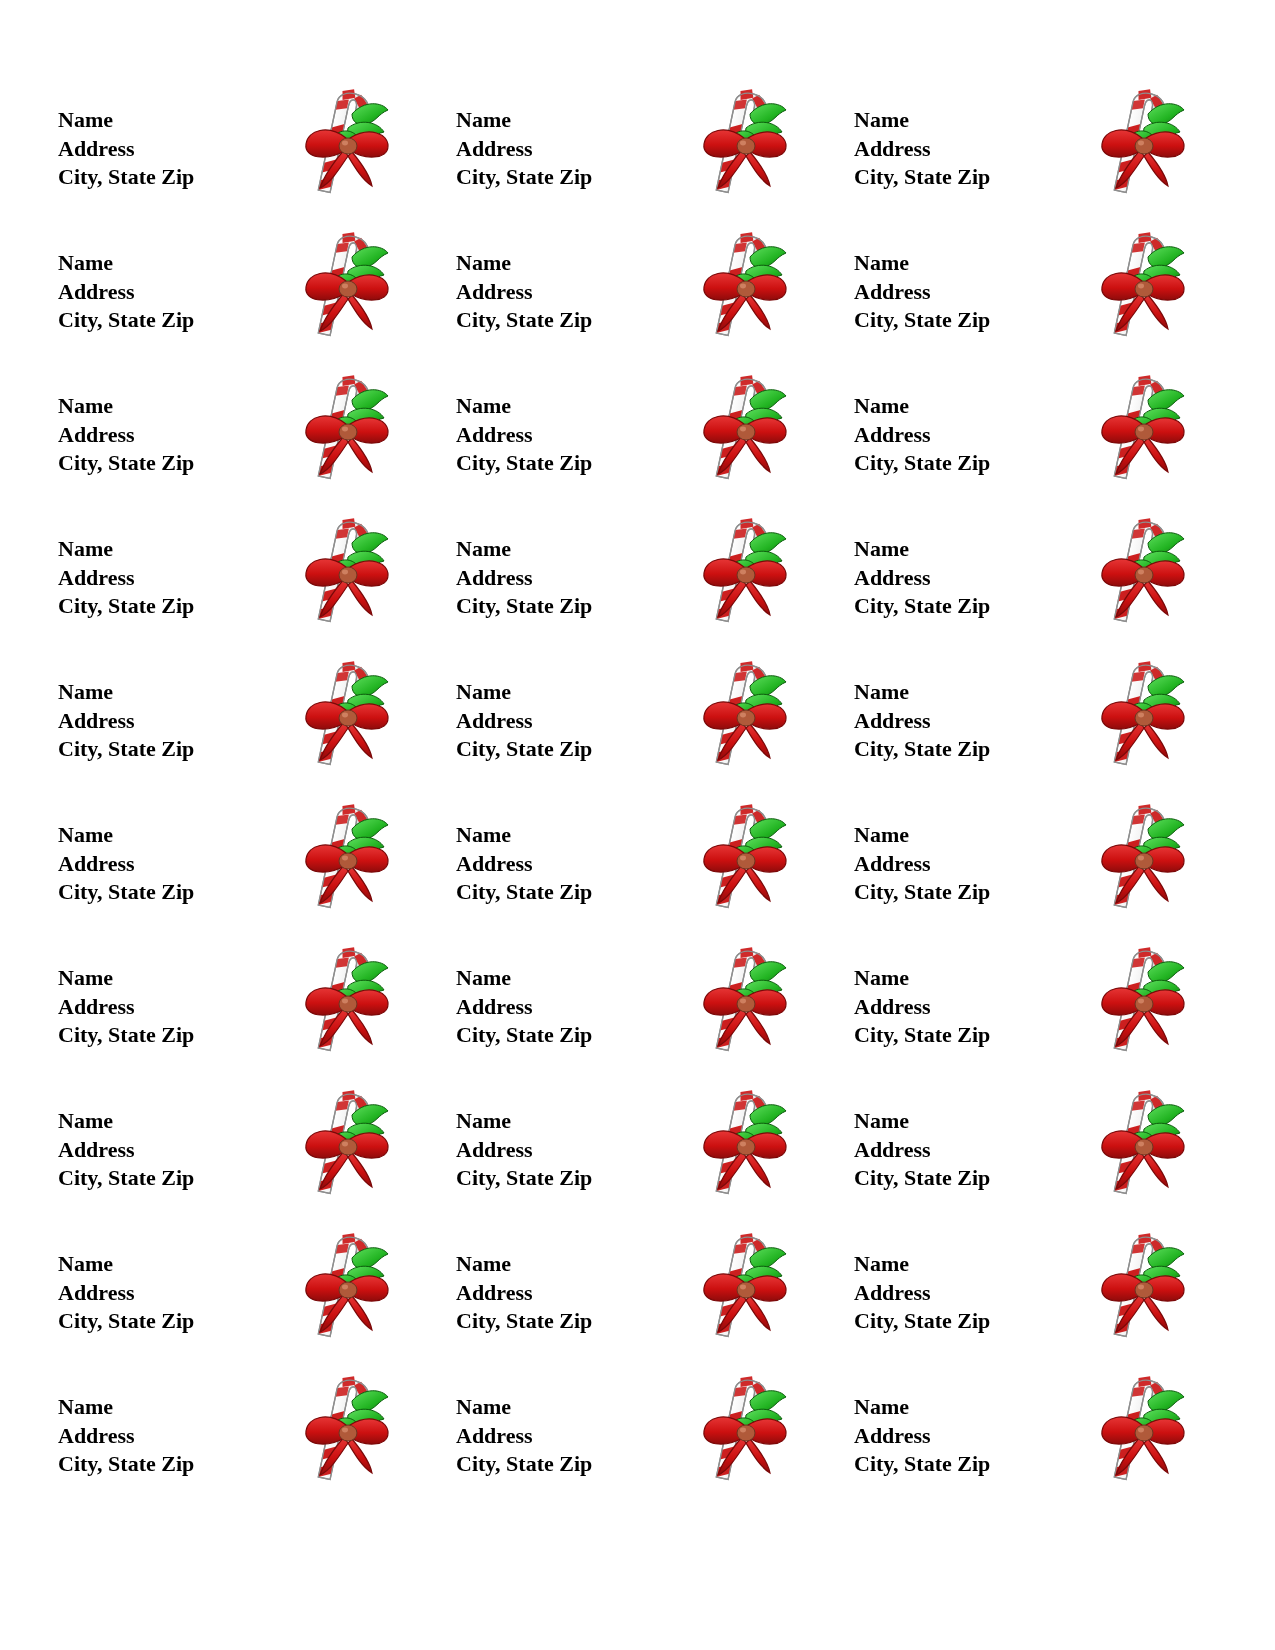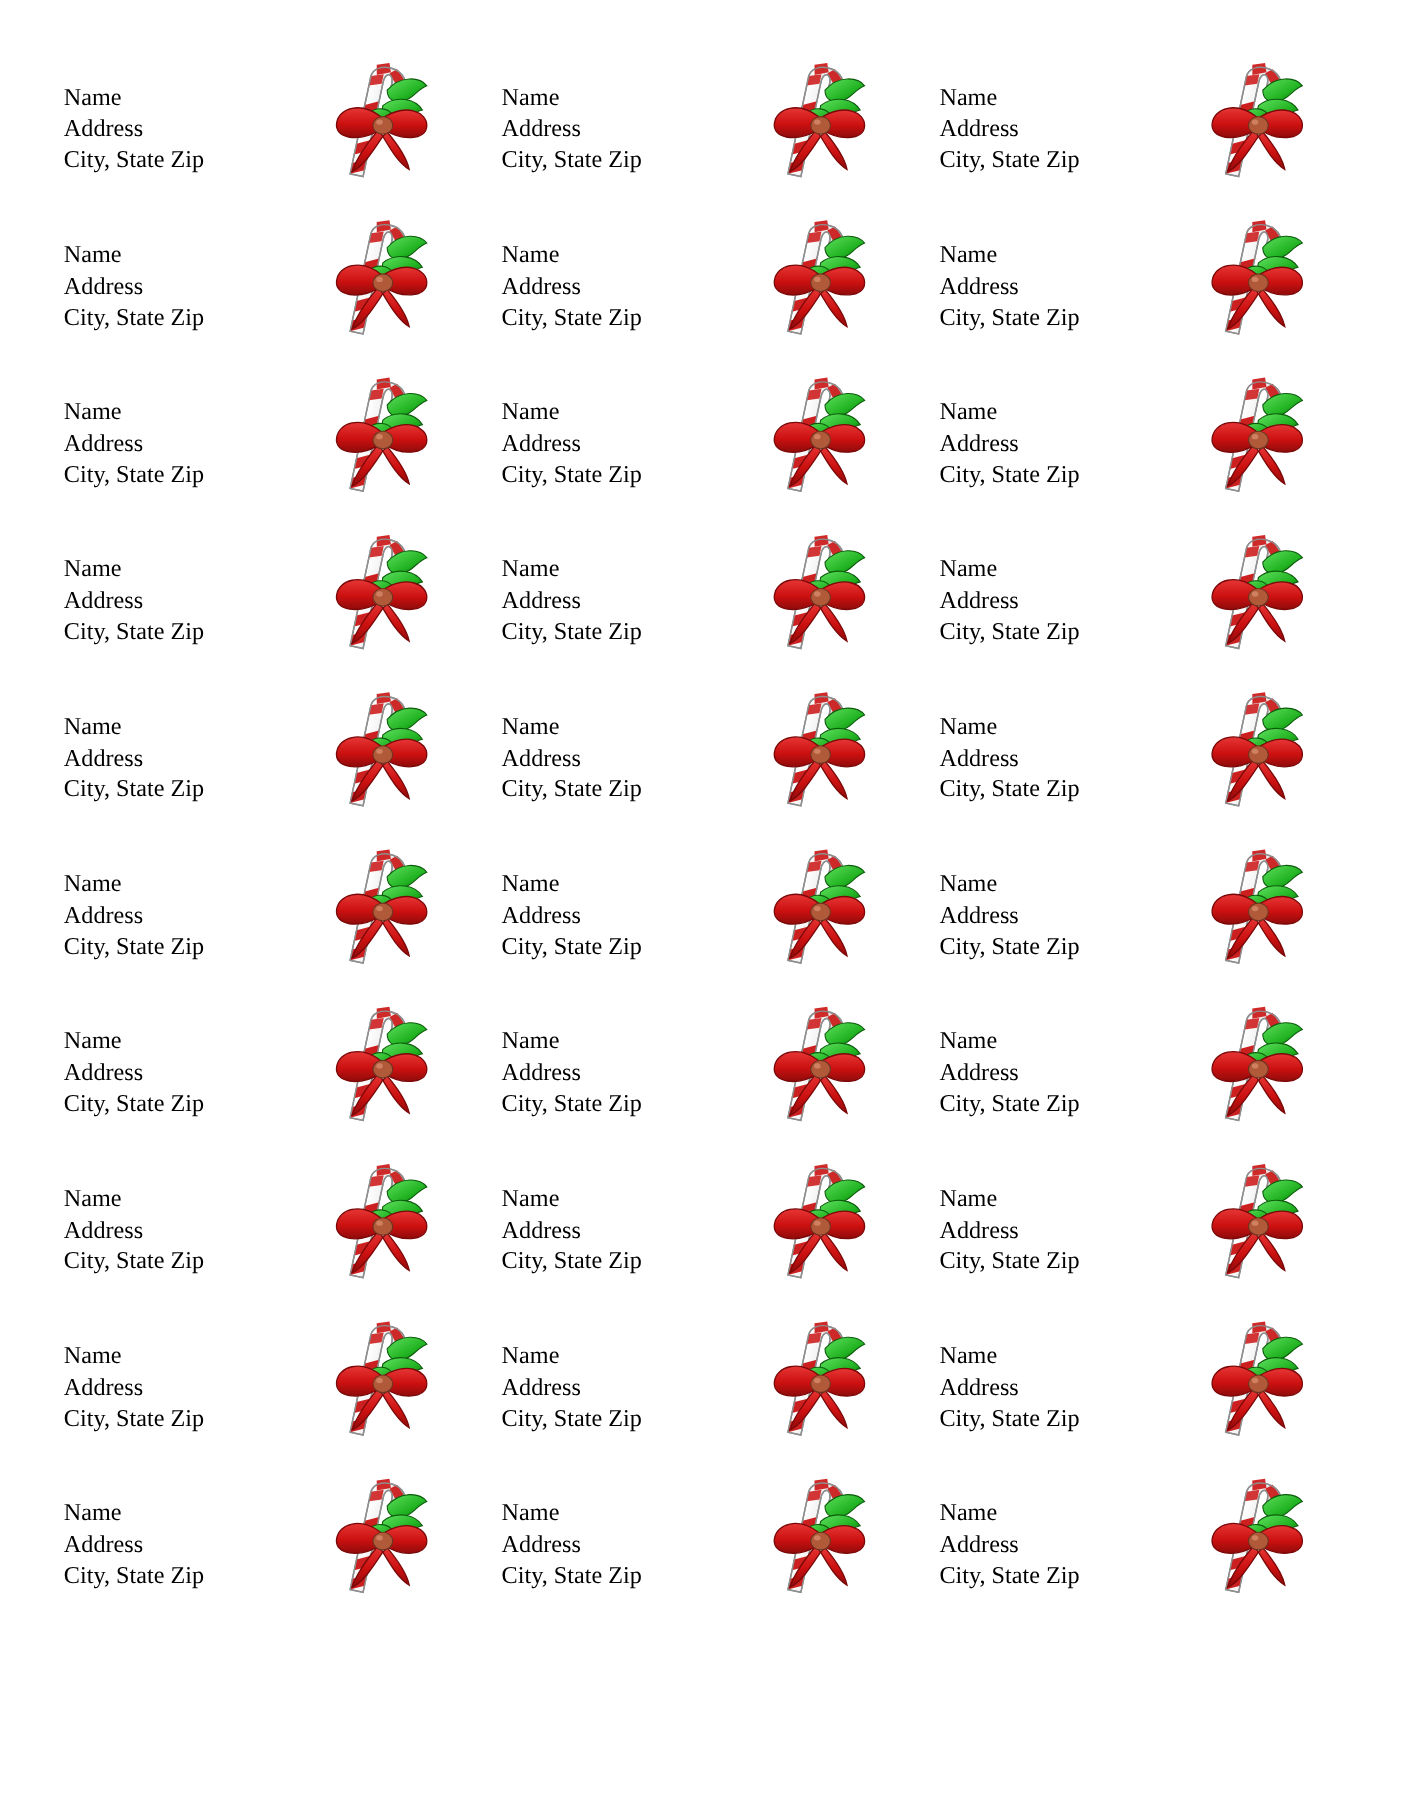--- a/index.html
+++ b/index.html
@@ -13,21 +13,22 @@
     font-family: "Liberation Serif", serif;
     color: #000000;
     overflow: hidden;
   }
 
   #sheet {
     position: relative;
     width: 1194px;
     height: 1650px;
     box-sizing: border-box;
-    padding: 46px 0 0 0;
+    padding: 78px 0 0 0;
+    font-weight: bold;
   }
 
   .label-grid {
     display: grid;
     grid-template-columns: repeat(3, 398px);
     grid-auto-rows: 143px;
     margin-left: 40px;
   }
 
   .label {

